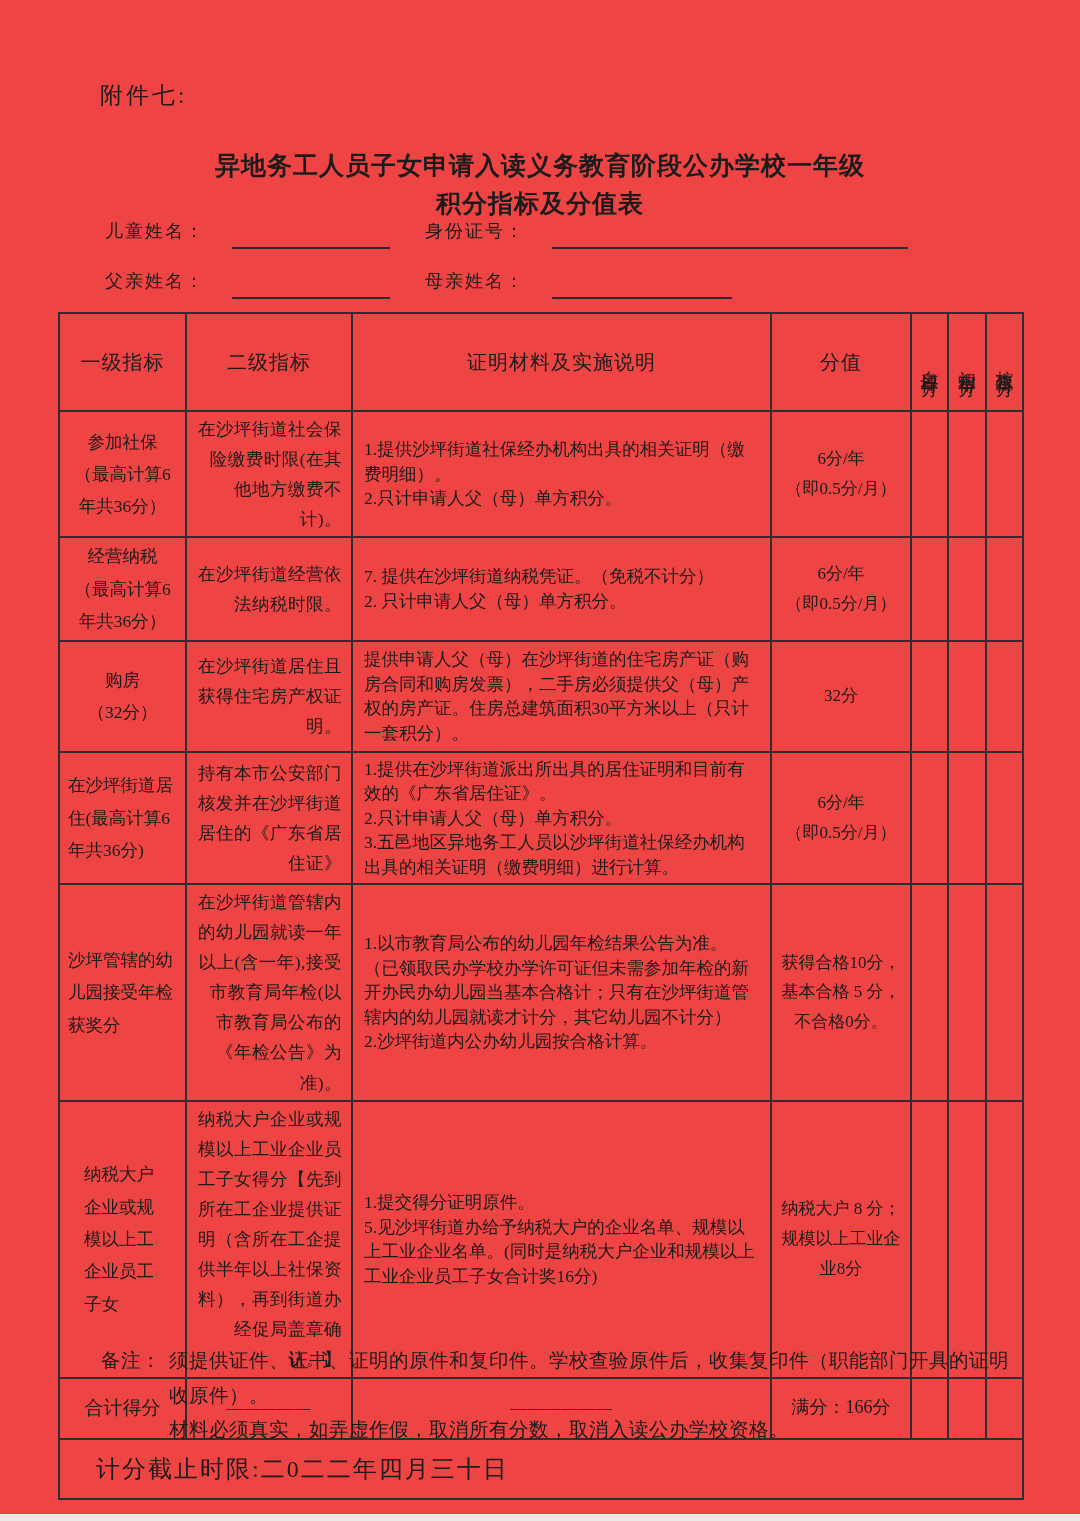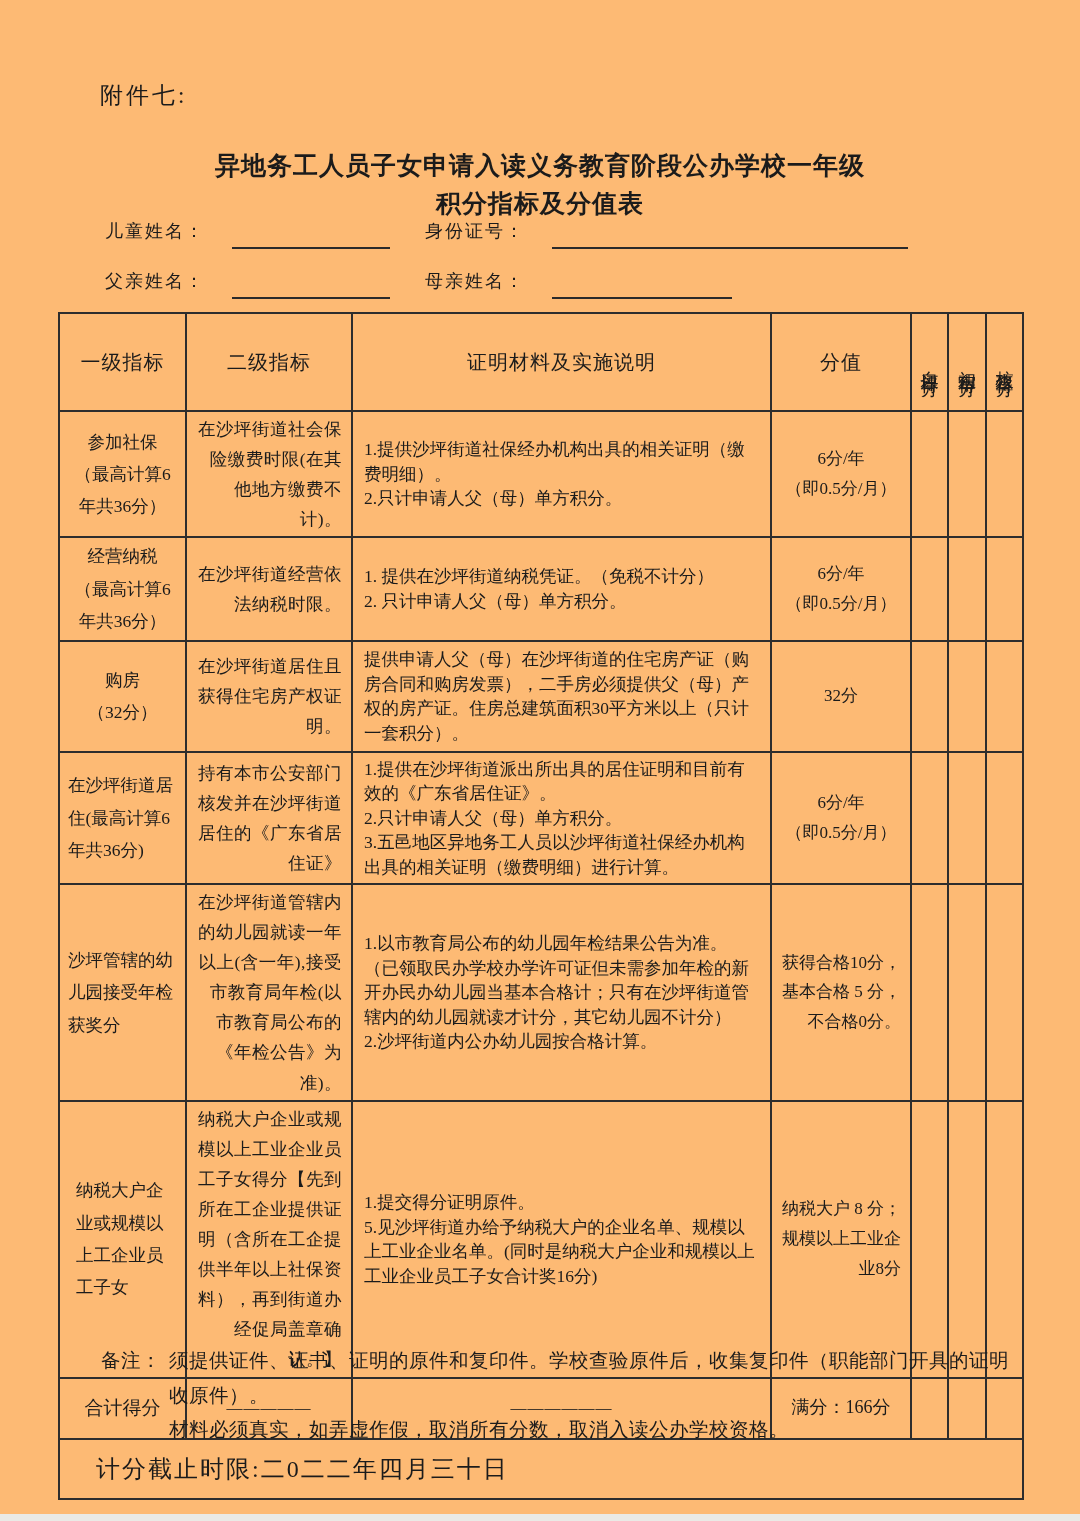--- a/index.html
+++ b/index.html
@@ -4,21 +4,21 @@
 <style>
   * { box-sizing: border-box; margin: 0; padding: 0; }
   html, body { background: #ffffff; }
   body { font-family: "Liberation Serif", "DejaVu Serif", serif; color: #1b1b1b; }
 
   .page {
     position: relative;
     width: 1080px;
     height: 1521px;
     margin: 0 auto;
-    background: #fdba74;
+    background: #ef4444;
     overflow: hidden;
   }
   .page::after {
     content: "";
     position: absolute;
     left: 0; right: 0; bottom: 0;
     height: 7px;
     background: #eaeae6;
   }
 
@@ -122,21 +122,21 @@
     padding: 4px 11px;
     white-space: pre-line;
   }
   td.cell-score {
     text-align: center;
     font-size: 17px;
     line-height: 1.75;
     padding: 2px 6px;
     white-space: pre-line;
   }
-  td.cell-score.left { text-align: right; padding: 2px 9px; line-height: 1.75; }
+  td.cell-score.left { text-align: center; padding: 2px 9px; line-height: 1.75; }
   td.cell-blank { background: transparent; }
 
   td.cell-deadline {
     font-size: 24px;
     letter-spacing: 2px;
     padding-left: 36px;
     text-align: left;
   }
   td.cell-dash { text-align: center; font-size: 16px; letter-spacing: 1px; }
 
@@ -226,21 +226,21 @@
       <td class="cell-blank"></td>
       <td class="cell-blank"></td>
       <td class="cell-blank"></td>
     </tr>
 
     <tr class="r2">
       <td class="cell-l1">经营纳税
 （最高计算6
 年共36分）</td>
       <td class="cell-l2">在沙坪街道经营依法纳税时限。</td>
-      <td class="cell-mat">1. 提供在沙坪街道纳税凭证。（免税不计分）
+      <td class="cell-mat">7. 提供在沙坪街道纳税凭证。（免税不计分）
 2. 只计申请人父（母）单方积分。</td>
       <td class="cell-score">6分/年
 （即0.5分/月）</td>
       <td class="cell-blank"></td>
       <td class="cell-blank"></td>
       <td class="cell-blank"></td>
     </tr>
 
     <tr class="r3">
       <td class="cell-l1">购房
@@ -273,21 +273,21 @@
 2.沙坪街道内公办幼儿园按合格计算。</td>
       <td class="cell-score left">获得合格10分，
 基本合格 5 分，
 不合格0分。</td>
       <td class="cell-blank"></td>
       <td class="cell-blank"></td>
       <td class="cell-blank"></td>
     </tr>
 
     <tr class="r6">
-      <td class="cell-l1" style="text-align:left;padding:2px 16px;">纳税大户企业或规模以上工企业员工子女</td>
+      <td class="cell-l1" style="text-align:left;padding:2px 24px;">纳税大户企业或规模以上工企业员工子女</td>
       <td class="cell-l2">纳税大户企业或规模以上工业企业员工子女得分【先到所在工企业提供证明（含所在工企提供半年以上社保资料），再到街道办经促局盖章确认。】</td>
       <td class="cell-mat">1.提交得分证明原件。
 5.见沙坪街道办给予纳税大户的企业名单、规模以上工业企业名单。(同时是纳税大户企业和规模以上工业企业员工子女合计奖16分)</td>
       <td class="cell-score left">纳税大户 8 分；
 规模以上工业企
 业8分</td>
       <td class="cell-blank"></td>
       <td class="cell-blank"></td>
       <td class="cell-blank"></td>
     </tr>

